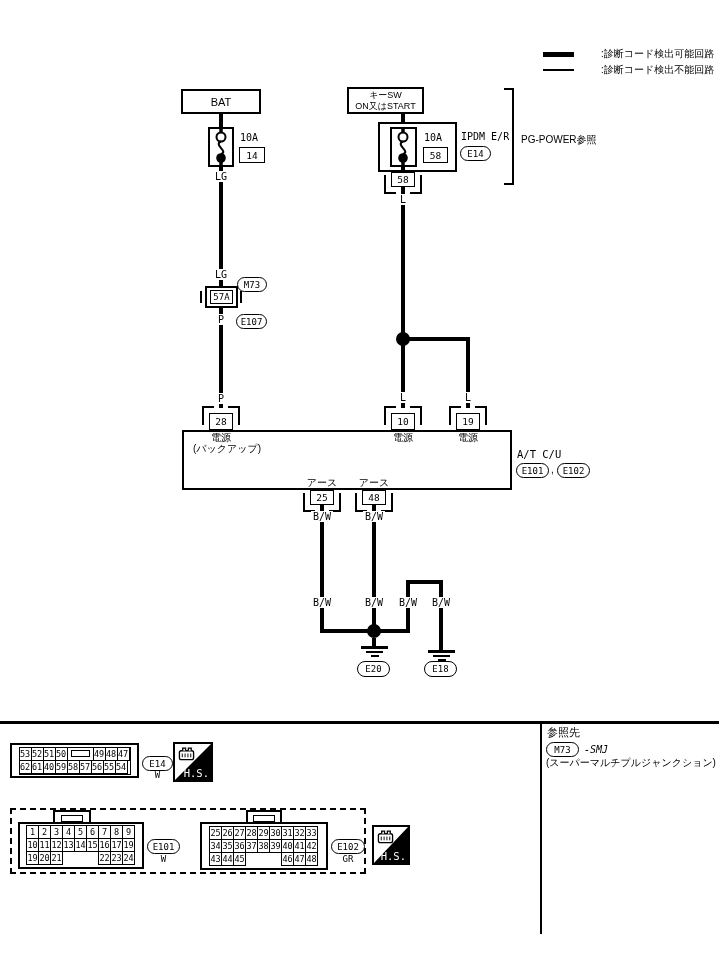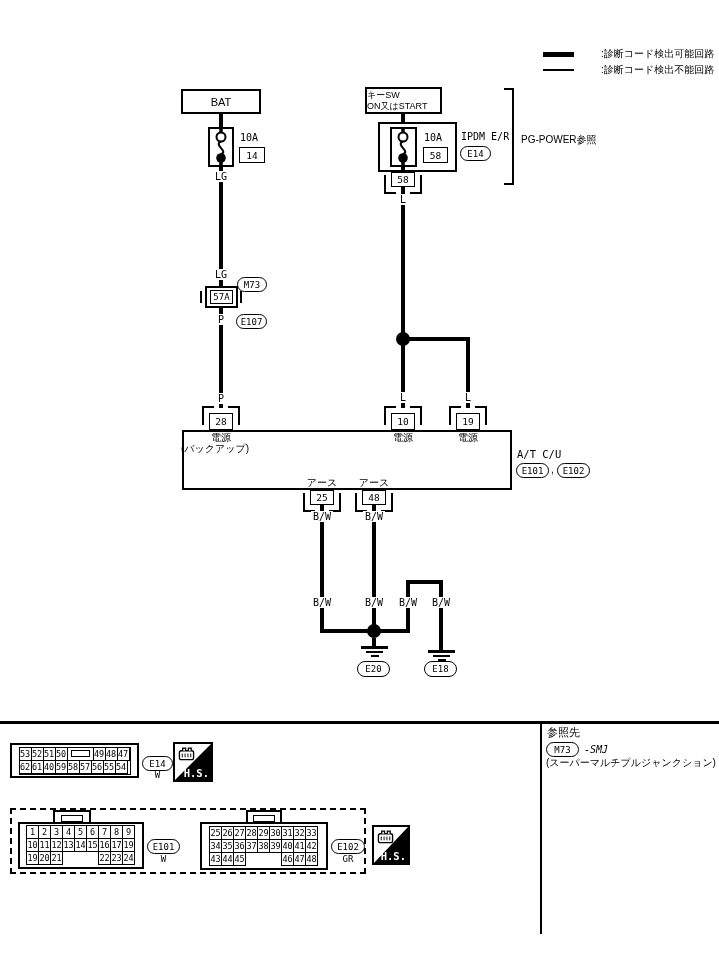--- a/index.html
+++ b/index.html
@@ -41,21 +41,21 @@
   .prow{display:flex;}
   .cell{width:13px;height:14px;border:1px solid #000;margin:-1px 0 0 -1px;box-sizing:border-box;
         display:flex;align-items:center;justify-content:center;
         font-size:8.5px;font-family:"DejaVu Sans Mono",monospace;background:#fff;}
   .cell.slot{width:27px;}
   .cell.slot::after{content:"";width:17px;height:5px;border:1px solid #000;}
   .cell.gap{width:37px;border-color:transparent;background:transparent;}
   .hs{position:absolute;border:2px solid #000;background:#fff;box-sizing:border-box;overflow:hidden;}
   .hs .tri{position:absolute;left:0;top:0;right:0;bottom:0;background:#000;
            clip-path:polygon(100% 0,100% 100%,0 100%);}
-  .hs .hstxt{position:absolute;right:2px;bottom:1px;color:#fff;font-weight:bold;
+  .hs .hstxt{position:absolute;right:2px;bottom:1px;color:#fff;font-weight:normal;
              font-size:10.5px;font-family:"DejaVu Sans Mono",monospace;z-index:2;}
   .hs .hsicon{position:absolute;left:2px;top:2px;z-index:1;}
   .tab{position:absolute;background:#fff;border:2px solid #000;border-bottom:none;
        box-sizing:border-box;display:flex;justify-content:center;}
   .tab .tslot{width:20px;height:5px;border:1px solid #000;margin-top:3px;}
   .dashed{position:absolute;border:2px dashed #000;box-sizing:border-box;}
   .tick{position:absolute;width:2px;height:12px;background:#000;}
 </style>
 </head>
 <body>
@@ -90,21 +90,21 @@
   <div class="tick" style="left:240px;top:291px;"></div>
   <div class="box2" style="left:205px;top:286px;width:33px;height:22px;"></div>
   <div class="box1 mono" style="left:210px;top:290px;width:23px;height:14px;font-size:9px;">57A</div>
   <div class="pill" style="left:237px;top:277px;width:30px;height:15px;">M73</div>
   <div class="pill" style="left:236px;top:314px;width:31px;height:15px;">E107</div>
 
   <div class="wire" style="left:219px;top:308px;width:4px;height:100px;"></div>
   <div class="wlabel" style="left:221px;top:314px;">P</div>
   <div class="wlabel" style="left:221px;top:393px;">P</div>
 
-  <div class="box2" style="left:365px;top:87px;width:77px;height:27px;padding-top:1px;font-size:9px;line-height:11px;">
+  <div class="box2" style="left:347px;top:87px;width:77px;height:27px;padding-top:1px;text-align:center;font-size:9px;line-height:11px;">
     <div>キーSW</div>
     <div>ON又はSTART</div>
   </div>
   <div class="wire" style="left:401px;top:113px;width:4px;height:9px;"></div>
   <div class="box2" style="left:378px;top:122px;width:79px;height:50px;"></div>
   <div class="box2" style="left:390px;top:127px;width:27px;height:40px;">
     <svg viewBox="0 0 22 36" width="22" height="36">
       <line x1="11" y1="0" x2="11" y2="3.5" stroke="#000" stroke-width="3.5"></line>
       <circle cx="11" cy="8" r="4.5" fill="#fff" stroke="#000" stroke-width="2"></circle>
       <path d="M11 12.5 C 3 15.5, 19 22.5, 11 25" fill="none" stroke="#000" stroke-width="2"></path>
@@ -146,21 +146,21 @@
     <span class="tnum" style="bottom:0;height:17px;">10</span>
   </div>
   <div class="term" style="left:449px;top:406px;height:24px;">
     <span class="tb-tl"></span>
     <span class="tb-tr"></span>
     <span class="tnum" style="bottom:0;height:17px;">19</span>
   </div>
 
   <div class="box2" style="left:182px;top:430px;width:330px;height:60px;"></div>
   <div class="abs jp10 ctr" style="left:191px;top:432px;width:60px;">電源</div>
-  <div class="abs jp10" style="left:181px;top:443px;">(バックアップ)</div>
+  <div class="abs jp10" style="left:193px;top:443px;">(バックアップ)</div>
   <div class="abs jp10 ctr" style="left:373px;top:432px;width:60px;">電源</div>
   <div class="abs jp10 ctr" style="left:438px;top:432px;width:60px;">電源</div>
   <div class="abs jp10 ctr" style="left:292px;top:477px;width:60px;">アース</div>
   <div class="abs jp10 ctr" style="left:344px;top:477px;width:60px;">アース</div>
   <div class="abs mono" style="left:517px;top:448px;font-size:10.5px;">A/T C/U</div>
   <div class="pill" style="left:516px;top:463px;width:33px;height:15px;">E101</div>
   <div class="abs" style="left:551px;top:464px;font-size:10px;">,</div>
   <div class="pill" style="left:557px;top:463px;width:33px;height:15px;">E102</div>
 
   <div class="term" style="left:303px;top:490px;height:22px;">

